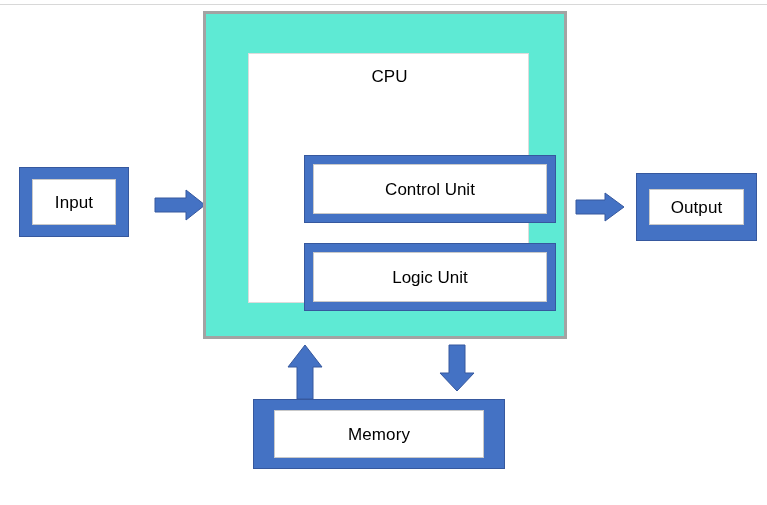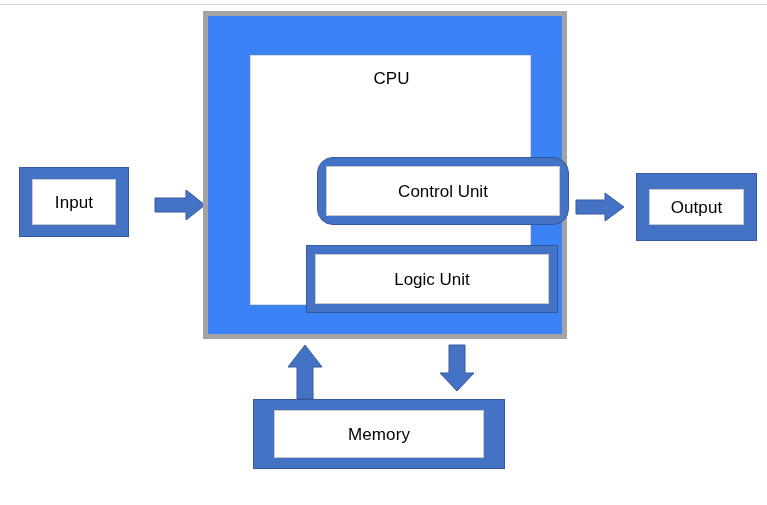--- a/index.html
+++ b/index.html
@@ -86,22 +86,22 @@
   }
 
   
   #cpu-block {
     position: absolute;
     left: 203px;
     top: 11px;
     width: 364px;
     height: 328px;
     box-sizing: border-box;
-    background: #3b82f6;
-    border: 5px solid #a3a3a3;
+    background: #5eead4;
+    border: 3px solid #a3a3a3;
   }
   
   #cpu-panel {
     position: absolute;
     left: 42px;
     top: 39px;
     width: 281px;
     height: 250px;
     box-sizing: border-box;
     background: #ffffff;
@@ -136,25 +136,24 @@
     align-items: center;
     justify-content: center;
   }
   .unit-block .label {
     font-size: 17px;
     color: #000000;
     line-height: 1;
     white-space: nowrap;
   }
   #control-unit {
-    left: 66px;
+    left: 55px;
     top: 101px;
     width: 252px;
     height: 68px;
-    border-radius: 16px;
   }
   #logic-unit {
     left: 55px;
     top: 189px;
     width: 252px;
     height: 68px;
   }
 
   
   .arrow {

